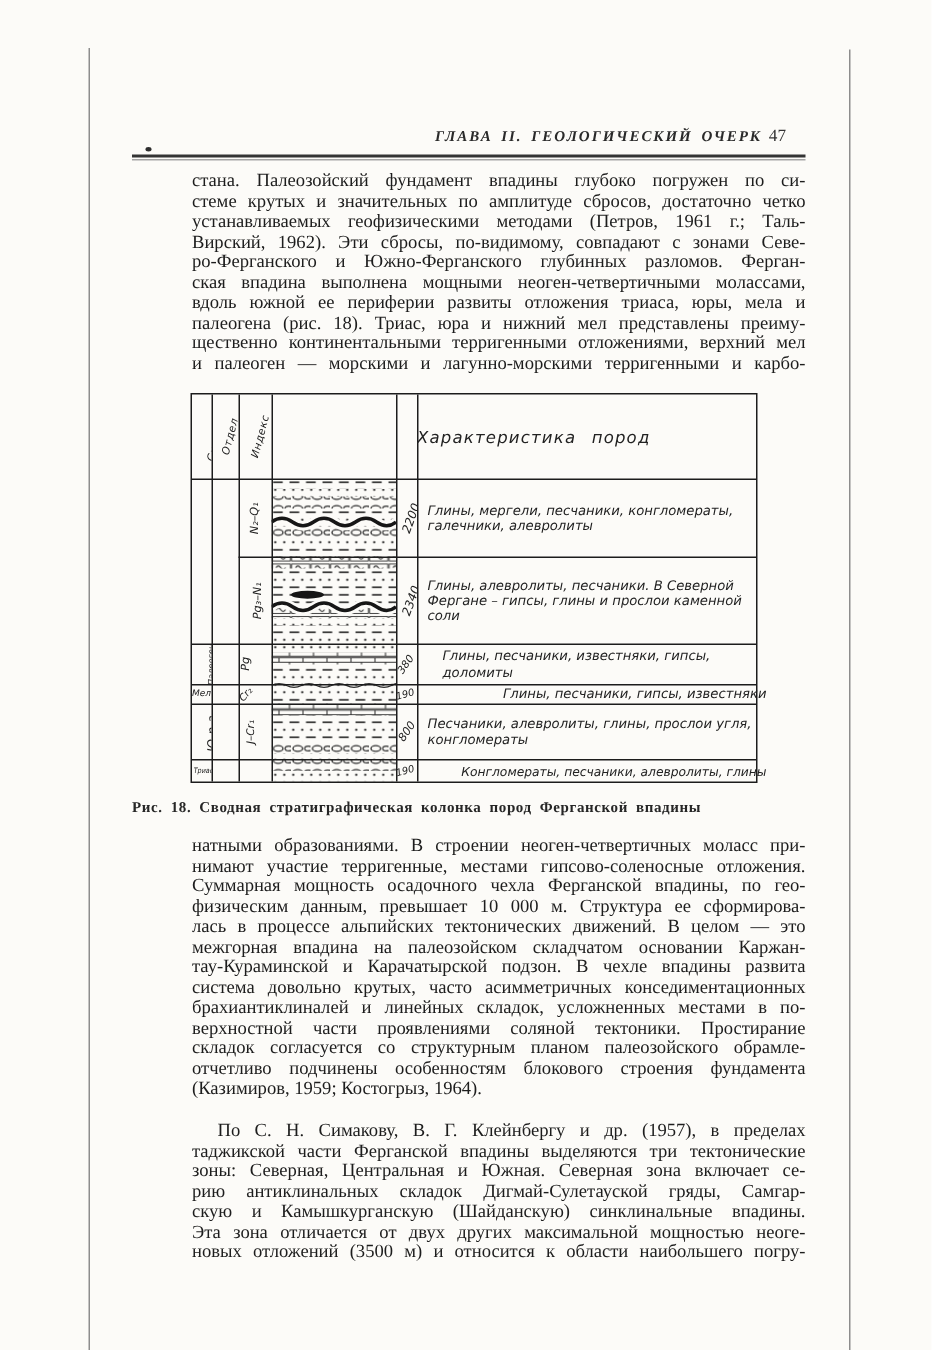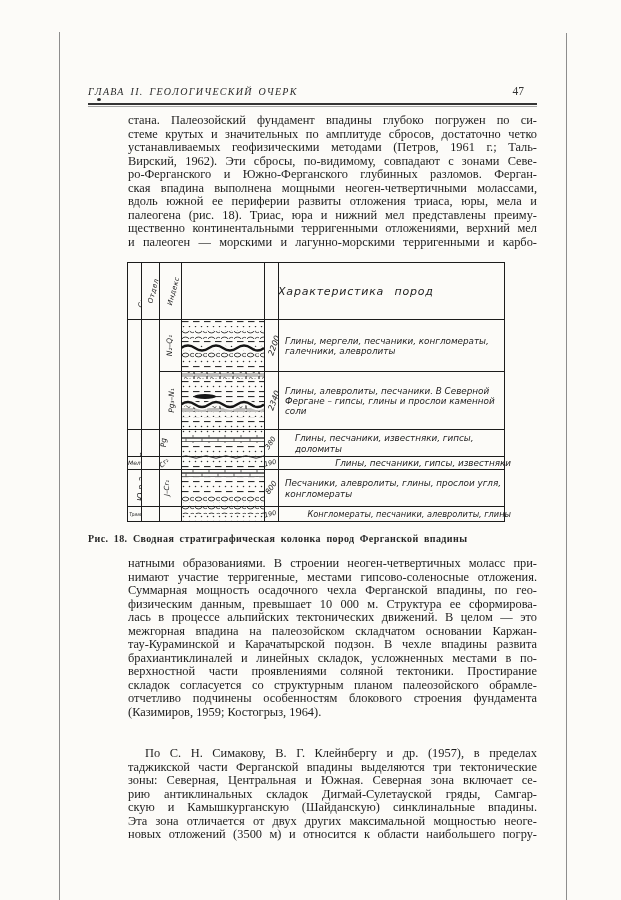--- a/index.html
+++ b/index.html
@@ -6,22 +6,22 @@
   .page {
     position:relative; width:621px; height:900px;
     background:#fcfbf8; overflow:hidden;
     font-family:"Liberation Serif", serif; color:#1f1f1f;
   }
   .scanline { position:absolute; width:1px; background:#8d8d8d; }
   .scanline.left  { left:59px;  top:32px; height:868px; }
   .scanline.right { left:566px; top:33px; height:867px; }
 
   .running-head {
-    position:absolute; left:88px; top:86px; width:420px; text-align:left;
-    font-size:10px; font-style:italic; font-weight:normal; letter-spacing:1.3px;
+    position:absolute; left:88px; top:86px; width:420px; text-align:right;
+    font-size:10px; font-style:italic; font-weight:bold; letter-spacing:1.3px;
     word-spacing:2px; color:#2a2a2a;
   }
   .page-number { position:absolute; top:85px; left:468px; width:56px; text-align:right; font-size:11.5px; color:#333; }
   .head-rule   { position:absolute; left:88px; top:103px; width:449px; height:2px; background:#343434; }
   .head-rule2  { position:absolute; left:88px; top:106px; width:449px; height:1px; background:#a5a5a5; }
   .head-dot    { position:absolute; left:97px; top:98px; width:4px; height:3px; background:#2d2d2d; border-radius:50%; }
 
   .para { position:absolute; left:88px; width:449px; font-size:12.4px; line-height:13.5px; color:#1d1d1d; }
   .tline { text-align:justify; text-align-last:justify; white-space:normal;margin-left:40px; }
   .tline-end { text-align-last:left; }
@@ -253,20 +253,21 @@
   <div class="fig-caption">Рис. 18. Сводная стратиграфическая колонка пород Ферганской впадины</div>
 
   <div class="para" style="top:557px;">
       <div class="tline">натными образованиями. В строении неоген-четвертичных моласс при-</div>
       <div class="tline">нимают участие терригенные, местами гипсово-соленосные отложения.</div>
       <div class="tline">Суммарная мощность осадочного чехла Ферганской впадины, по гео-</div>
       <div class="tline">физическим данным, превышает 10 000 м. Структура ее сформирова-</div>
       <div class="tline">лась в процессе альпийских тектонических движений. В целом — это</div>
       <div class="tline">межгорная впадина на палеозойском складчатом основании Каржан-</div>
       <div class="tline">тау-Кураминской и Карачатырской подзон. В чехле впадины развита</div>
+      <div class="tline">система довольно крутых, часто асимметричных конседиментационных</div>
       <div class="tline">брахиантиклиналей и линейных складок, усложненных местами в по-</div>
       <div class="tline">верхностной части проявлениями соляной тектоники. Простирание</div>
       <div class="tline">складок согласуется со структурным планом палеозойского обрамле-</div>
       <div class="tline">отчетливо подчинены особенностям блокового строения фундамента</div>
       <div class="tline tline-end">(Казимиров, 1959; Костогрыз, 1964).</div>
     </div>
 
   <div class="para" style="top:747px;">
       <div class="tline tline-indent">По С. Н. Симакову, В. Г. Клейнбергу  и др. (1957), в пределах</div>
       <div class="tline">таджикской части Ферганской впадины выделяются три тектонические</div>

